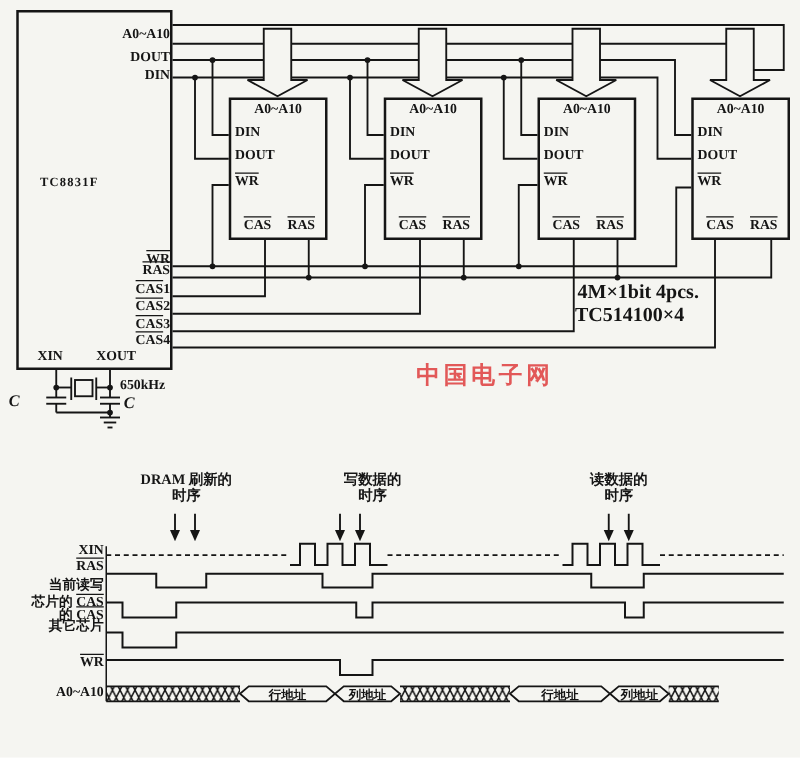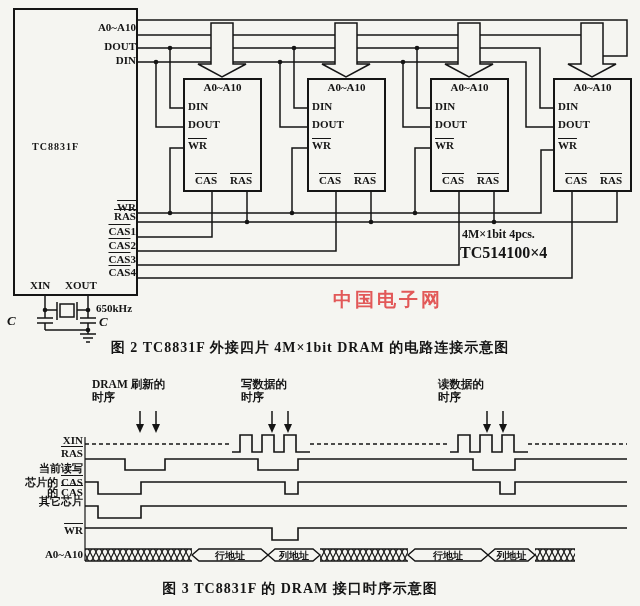--- a/index.html
+++ b/index.html
@@ -7,21 +7,21 @@
         font-family:"Liberation Serif","DejaVu Serif",serif;color:#151515;}
   svg.art{position:absolute;left:0;top:0;}
   .box{position:absolute;border:2px solid #151515;box-sizing:border-box;}
   .lbl{position:absolute;font:bold 11px "Liberation Serif","DejaVu Serif",serif;
        color:#151515;white-space:nowrap;line-height:12px;}
   .ov{text-decoration:overline;}
   .ctrl-name{font-size:10px;letter-spacing:1px;}
   .cap{position:absolute;font:bold 14px "Liberation Serif","DejaVu Serif",serif;
        text-align:center;letter-spacing:1px;white-space:nowrap;}
   .ann{position:absolute;font:bold 11.5px "Liberation Serif","DejaVu Serif",serif;
-       text-align:left;line-height:13px;}
+       text-align:center;line-height:13px;}
   .wm{position:absolute;white-space:nowrap;}
   .wm-brand{font:bold italic 48px "Liberation Sans","DejaVu Sans",sans-serif;
             color:#ec8383;opacity:.88;letter-spacing:1px;}
   .wm-cn{font:bold 19px "Liberation Serif",serif;color:#e04848;opacity:.9;letter-spacing:3px;}
   .wm-dom{font:bold italic 40px "Liberation Serif",serif;color:#9d87b8;opacity:.8;letter-spacing:5px;}
   .cc{font-style:italic;font-weight:bold;font-size:13px;}
 </style>
 </head>
 <body>
 
@@ -139,21 +139,21 @@
   <div class="lbl" style="right:504px;top:21px">A0~A10</div>
   <div class="lbl" style="right:504px;top:40px">DOUT</div>
   <div class="lbl" style="right:504px;top:54px">DIN</div>
   <div class="lbl" style="right:504px;top:201px"><span class="ov">WR</span></div>
   <div class="lbl" style="right:504px;top:210px"><span class="ov">RAS</span></div>
   <div class="lbl" style="right:504px;top:225px"><span class="ov">CAS</span><span>1</span></div>
   <div class="lbl" style="right:504px;top:239px"><span class="ov">CAS</span><span>2</span></div>
   <div class="lbl" style="right:504px;top:253px"><span class="ov">CAS</span><span>3</span></div>
   <div class="lbl" style="right:504px;top:266px"><span class="ov">CAS</span><span>4</span></div>
   <div class="lbl" style="left:30px;top:279px">XIN</div>
-  <div class="lbl" style="left:65px;top:279px">XOUT</div>
+  <div class="lbl" style="left:77px;top:279px">XOUT</div>
 
   <div class="lbl" style="left:96px;top:302px">650kHz</div>
   <div class="lbl cc" style="left:7px;top:315px">C</div>
   <div class="lbl cc" style="left:99px;top:316px">C</div>
 
   <div class="box" style="left:183px;top:78px;width:79px;height:114px"></div>
   <div class="lbl" style="left:183px;top:81px;width:79px;text-align:center">A0~A10</div>
   <div class="lbl" style="left:188px;top:100px">DIN</div>
   <div class="lbl" style="left:188px;top:118px">DOUT</div>
   <div class="lbl" style="left:188px;top:139px"><span class="ov">WR</span></div>
@@ -177,24 +177,23 @@
   <div class="lbl" style="left:477px;top:174px"><span class="ov">RAS</span></div>
 
   <div class="box" style="left:553px;top:78px;width:79px;height:114px"></div>
   <div class="lbl" style="left:553px;top:81px;width:79px;text-align:center">A0~A10</div>
   <div class="lbl" style="left:558px;top:100px">DIN</div>
   <div class="lbl" style="left:558px;top:118px">DOUT</div>
   <div class="lbl" style="left:558px;top:139px"><span class="ov">WR</span></div>
   <div class="lbl" style="left:565px;top:174px"><span class="ov">CAS</span></div>
   <div class="lbl" style="left:600px;top:174px"><span class="ov">RAS</span></div>
 
-  <div class="lbl" style="left:462px;top:228px;font-size:12px">4M×1bit  4pcs.</div>
+  <div class="lbl" style="left:462px;top:228px;font-size:16px">4M×1bit  4pcs.</div>
   <div class="lbl" style="left:460px;top:247px;font-size:16px">TC514100×4</div>
 
-  <div class="cap" style="left:70px;top:339px;width:480px">图 2  TC8831F 外接四片 4M×1bit  DRAM 的电路连接示意图</div>
 
   <div class="ann" style="left:92px;top:378px;width:114px">
     <span>DRAM 刷新的</span><br>
     <span>时序</span>
   </div>
   <div class="ann" style="left:241px;top:378px;width:114px">
     <span>写数据的</span><br>
     <span>时序</span>
   </div>
   <div class="ann" style="left:438px;top:378px;width:114px">
@@ -204,15 +203,14 @@
 
   <div class="lbl" style="right:557px;top:434px">XIN</div>
   <div class="lbl" style="right:557px;top:447px"><span class="ov">RAS</span></div>
   <div class="lbl" style="right:557px;top:462px">当前读写</div>
   <div class="lbl" style="right:557px;top:476px"><span>芯片的 </span><span class="ov">CAS</span></div>
   <div class="lbl" style="right:557px;top:495px">其它芯片</div>
   <div class="lbl" style="right:557px;top:486px"><span>的 </span><span class="ov">CAS</span></div>
   <div class="lbl" style="right:557px;top:524px"><span class="ov">WR</span></div>
   <div class="lbl" style="right:557px;top:548px">A0~A10</div>
 
-  <div class="cap" style="left:60px;top:580px;width:480px">图 3  TC8831F 的 DRAM 接口时序示意图</div>
 
 </div>
 
 </body></html>

